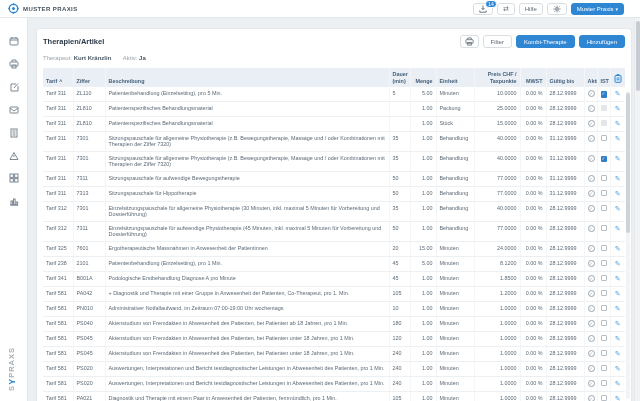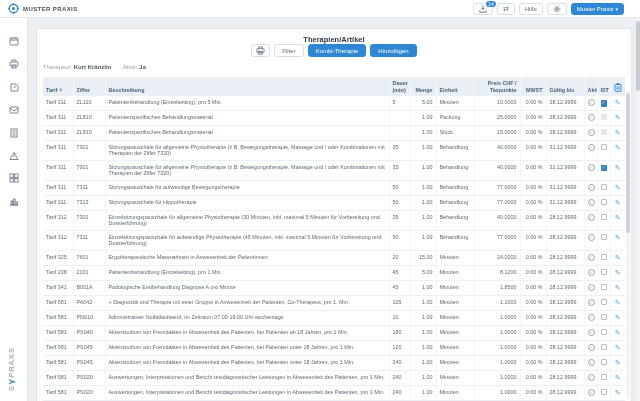--- a/index.html
+++ b/index.html
@@ -29,21 +29,21 @@
   .nav-item svg { stroke: #7d8894; fill: none; stroke-width: 1; }
   .vlogo { position: absolute; left: 7px; bottom: 10px; writing-mode: vertical-rl; transform: rotate(180deg);
            font-size: 7.5px; font-weight: bold; letter-spacing: 1px; color: #a6aeb6; }
   .vlogo .mark { color: #2f86d2; font-size: 9px; }
 
   .content { position: relative; flex: 1; padding: 10px 8px 0 8px; }
 
   
   .card { position: relative; background: #fff; border: 1px solid #e6e9ec; border-bottom: none;
           border-radius: 4px 4px 0 0; height: 373px; padding: 6px 6px 0 6px; box-shadow: 0 1px 2px rgba(0,0,0,.05); overflow: hidden; }
-  .card-head { display: flex; align-items: center; justify-content: space-between; flex-direction: column; }
+  .card-head { display: flex; align-items: center; justify-content: space-between; }
   .page-title { font-size: 7.5px; font-weight: bold; color: #2b3947; }
   .actions { display: flex; align-items: center; gap: 4px; }
   .btn { display: inline-flex; align-items: center; justify-content: center; height: 13px; padding: 0 7px;
          background: #fff; border: 1px solid #d9dee3; border-radius: 3px; font-size: 6px; color: #5c6a77;
          cursor: pointer; font-family: inherit; }
   .btn.primary { background: #2f86d2; border-color: #2f86d2; color: #fff; }
   .btn.icon-only { padding: 0 4px; }
   .btn svg { stroke: #6b7884; fill: none; stroke-width: 1; }
 
   .meta { margin-top: 7px; font-size: 6px; }

